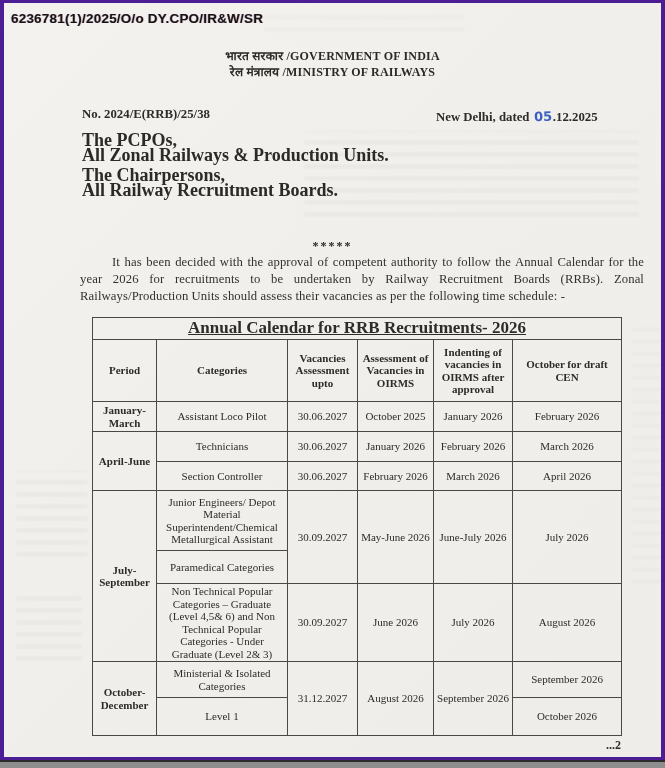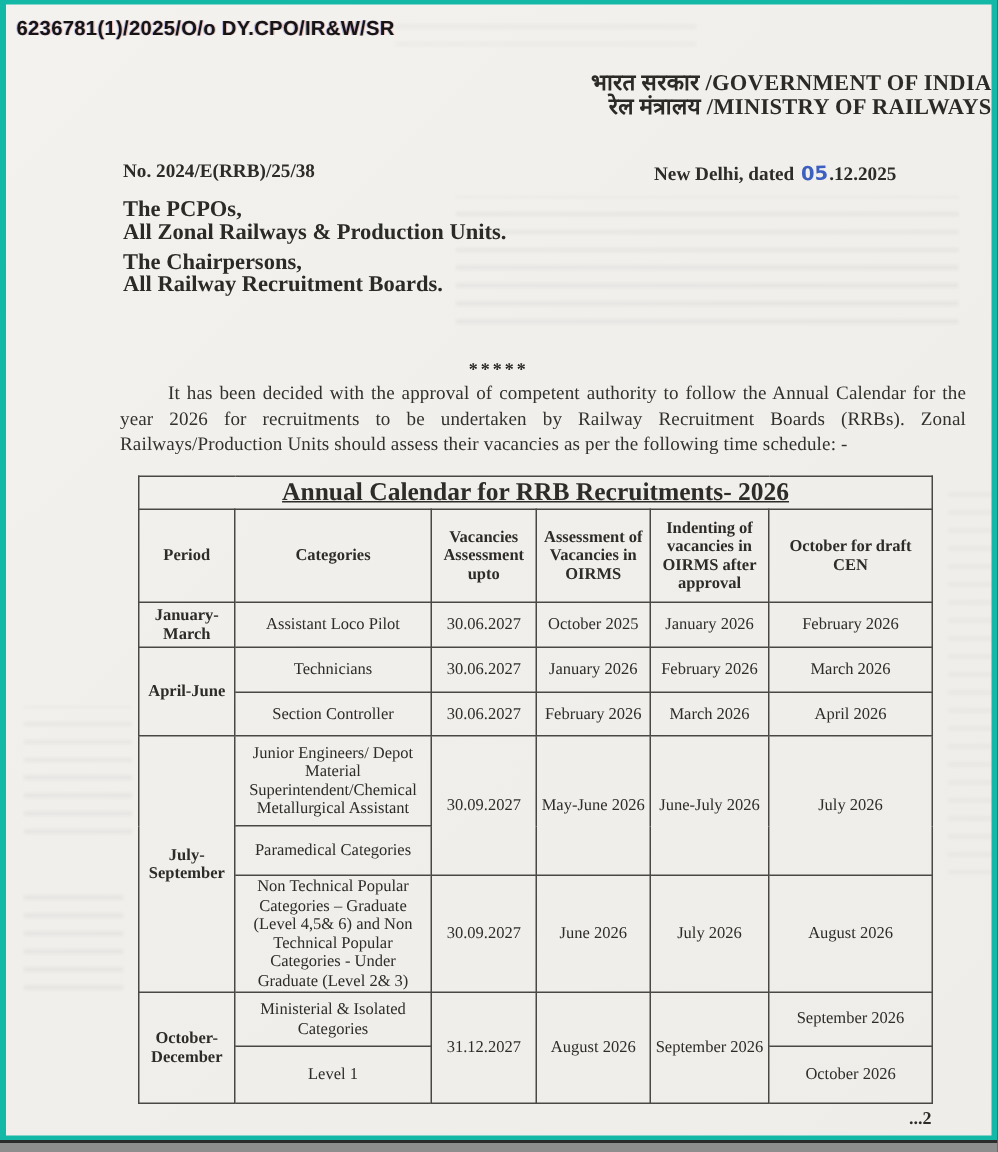--- a/index.html
+++ b/index.html
@@ -1,21 +1,21 @@
 <!DOCTYPE html>
 <html><head>
 <meta charset="utf-8">
 <style>
   * { margin:0; padding:0; box-sizing:border-box; }
   html,body { width:665px; height:768px; overflow:hidden; background:#4a4a4a; }
   body { font-family:"Liberation Serif", serif; }
 
   .screen {
     position:relative; width:665px; height:768px;
-    background:#14b8a6;
+    background:#4c1d95;
   }
   .paper {
     position:absolute; left:4px; top:3px; right:4px; bottom:11px;
     background:linear-gradient(135deg,#f3f2ef 0%,#f0efec 45%,#eeede9 100%);
     overflow:hidden;
   }
   .bottom-strip {
     position:absolute; left:0; right:0; bottom:0; height:8px;
     background:#8e8e8e; border-top:2px solid #2c2c2c;
   }
@@ -36,33 +36,33 @@
   .efile-ref {
     position:absolute; left:7px; top:8px;
     font-family:"Liberation Sans", sans-serif;
     font-weight:700; font-size:13.5px; color:#171513;
     text-shadow:0.7px 0 rgba(190,40,40,.25), -0.7px 0 rgba(40,40,190,.25);
     letter-spacing:.2px;
   }
 
   .letterhead {
     position:absolute; left:0; top:45px; width:100%;
-    text-align:right; font-weight:700; color:#2b2a27;
-    font-size:15px; line-height:16px; letter-spacing:.2px;
+    text-align:center; font-weight:700; color:#2b2a27;
+    font-size:12px; line-height:16px; letter-spacing:.2px;
   }
 
   .ref-no   { position:absolute; left:78px;  top:104px; font-weight:700; font-size:12.8px; color:#2d2c29; }
   .date-line{ position:absolute; left:432px; top:106px; font-weight:700; font-size:12.8px; color:#2d2c29; }
   .date-hand{
     color:#3d5fc0; font-family:"DejaVu Sans", sans-serif;
     font-size:13px; font-weight:700; display:inline-block; transform:rotate(-2deg);
     padding:0 1px;
   }
 
-  .addr { position:absolute; left:78px; font-weight:700; font-size:15px; line-height:14.5px; color:#2b2a27; }
+  .addr { position:absolute; left:78px; font-weight:700; font-size:18px; line-height:14.5px; color:#2b2a27; }
   .addr.a1 { top:130px; }
   .addr.a2 { top:165px; }
 
   .subject {
     position:absolute; left:126px; top:207px; width:460px;
     font-weight:700; font-size:12.6px; line-height:16px; color:#2b2a27;
     text-align:justify;
   }
   .stars { position:absolute; left:0; top:236px; width:100%; text-align:center;
     font-weight:700; font-size:12px; letter-spacing:2px; color:#2b2a27; }

